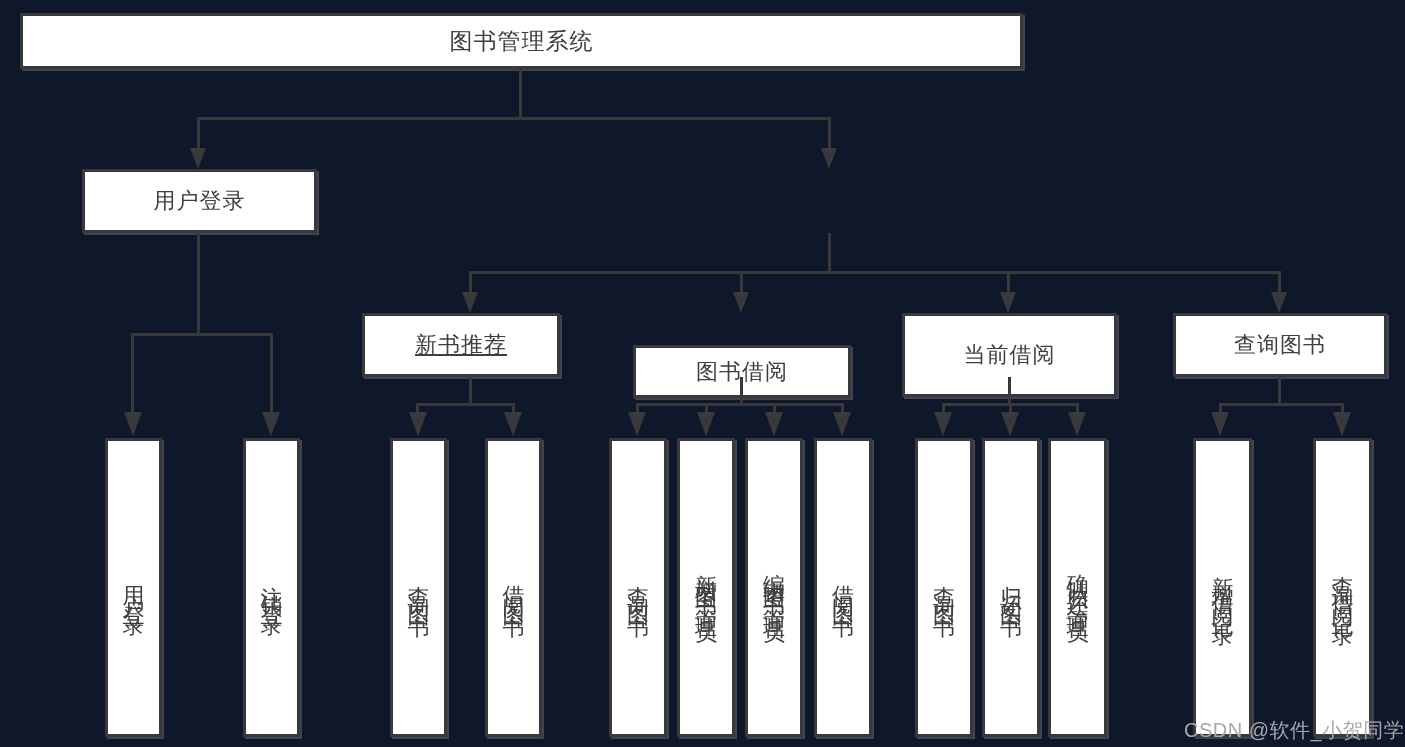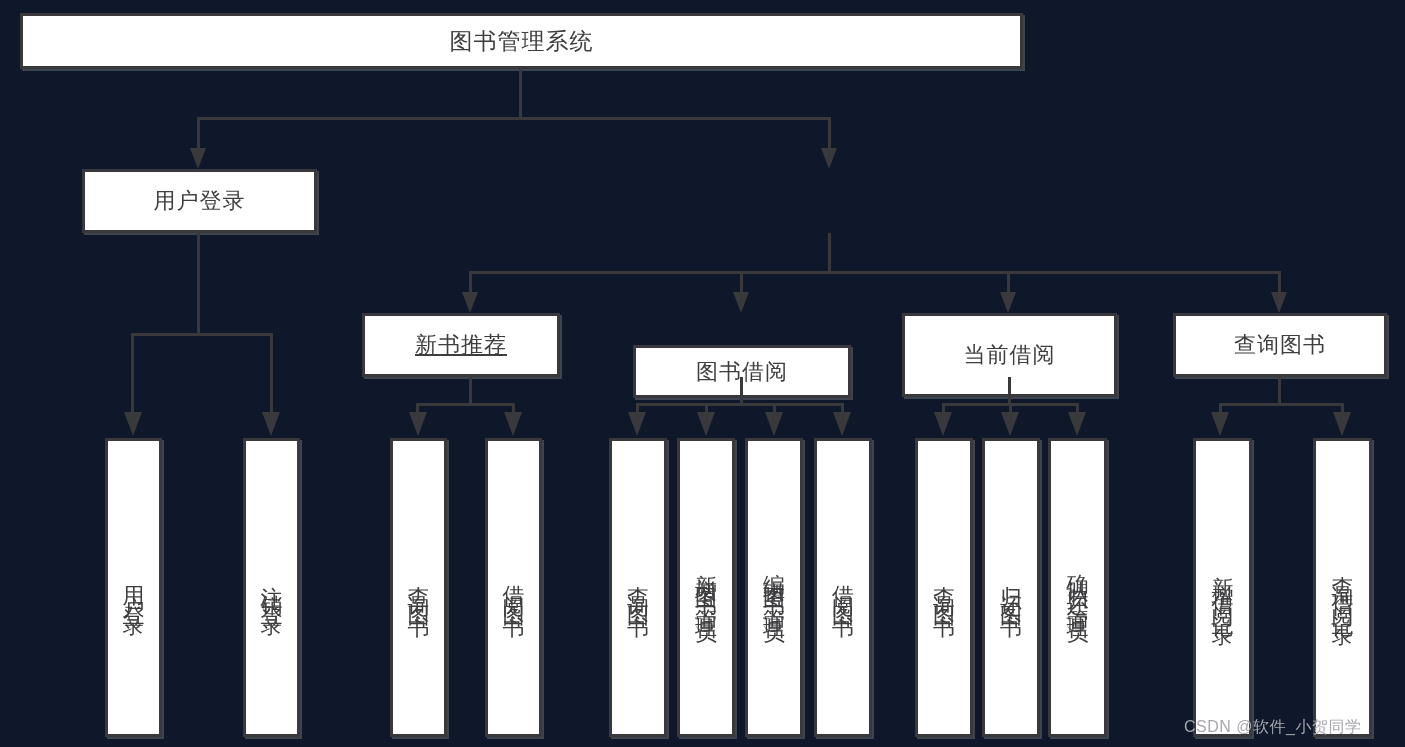--- a/index.html
+++ b/index.html
@@ -26,21 +26,21 @@
     position:absolute;width:0;height:0;
     border-left:8px solid transparent;border-right:8px solid transparent;
     border-top:21px solid #39393b;
   }
   .arrow.big{
     border-left:9px solid transparent;border-right:9px solid transparent;
     border-top:24px solid #39393b;
   }
   .watermark{
     position:absolute;left:1184px;top:717px;z-index:5;
-    font-size:16px;color:#a7a7ad;letter-spacing:.5px;white-space:nowrap;
+    font-size:20px;color:#a7a7ad;letter-spacing:.5px;white-space:nowrap;
   }
 </style>
 </head>
 <body>
 
 <div class="canvas">
 
   <div class="node" style="left:20px;top:13px;width:1003px;height:56px;">
     <span class="hlabel root-label">图书管理系统</span>
   </div>

